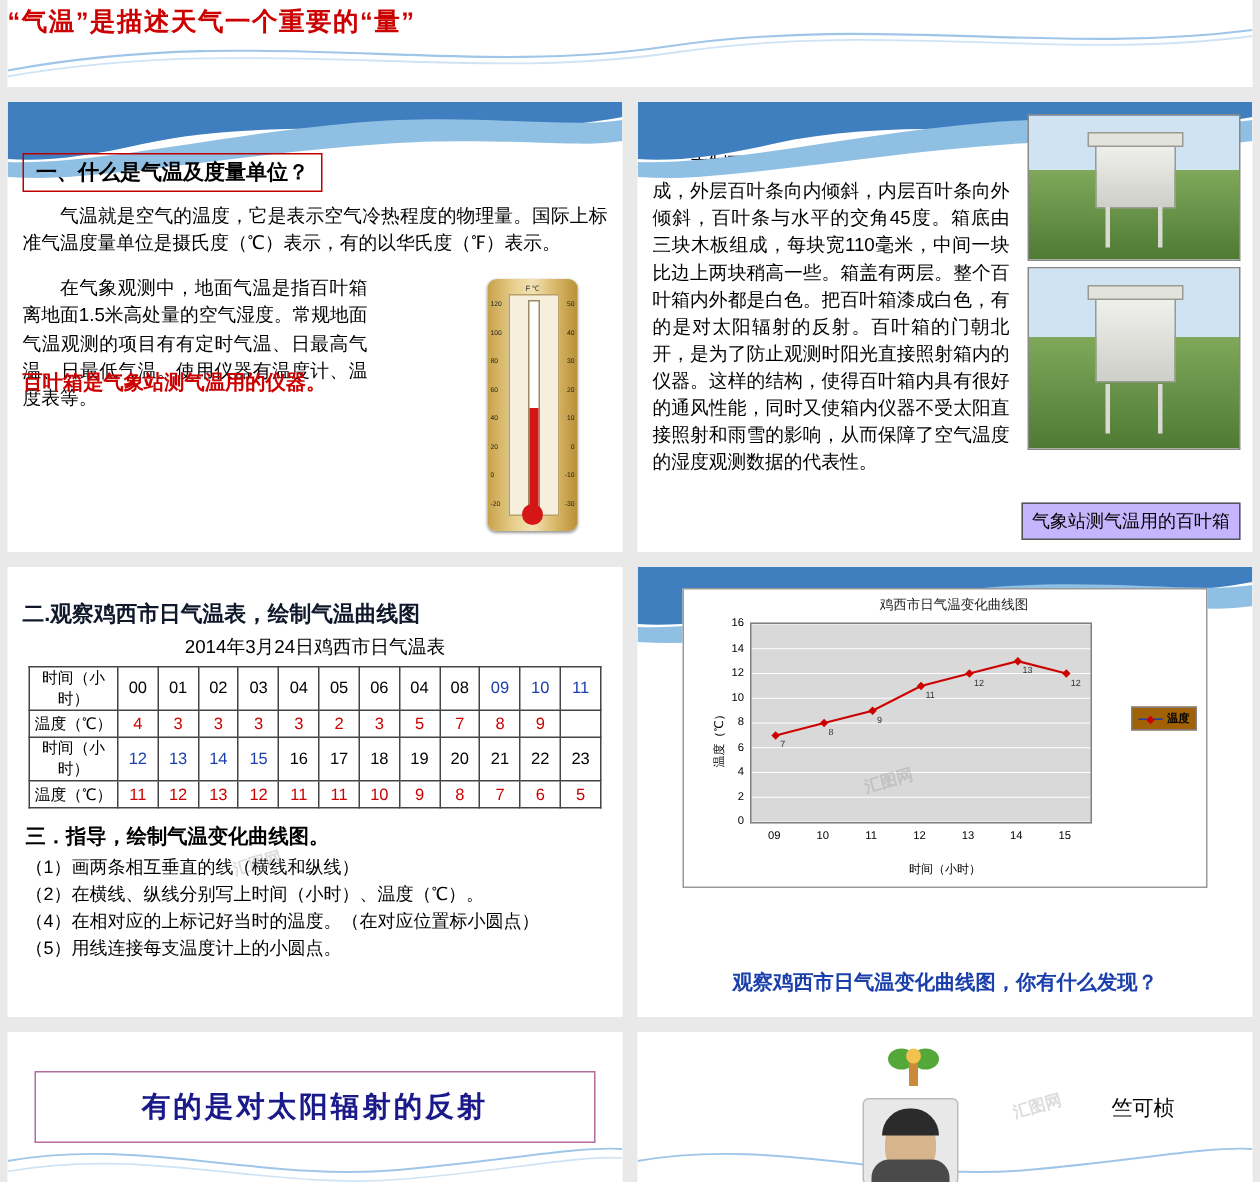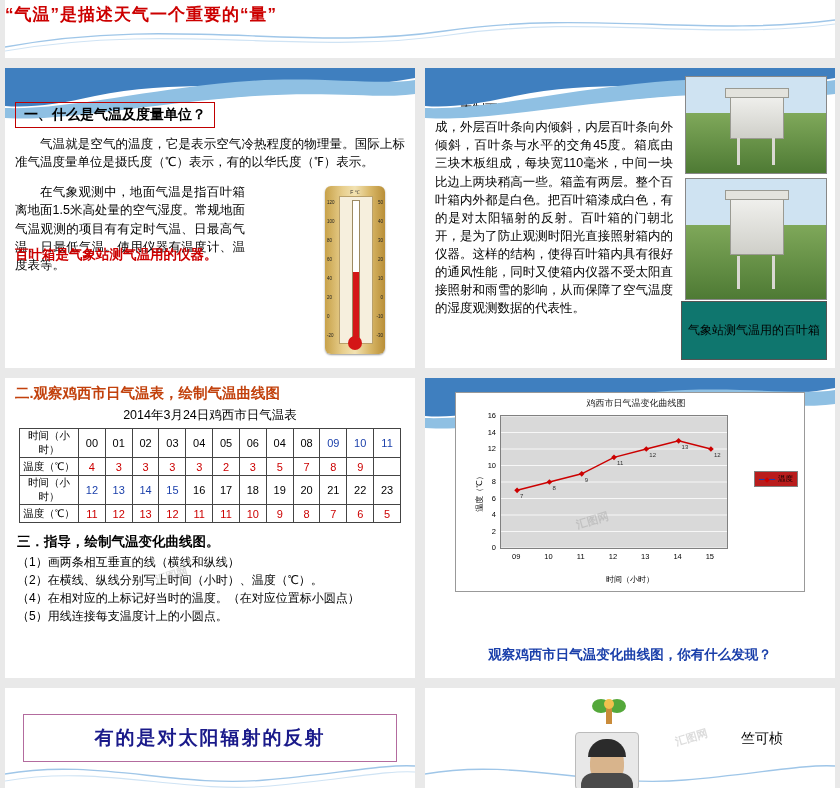--- a/index.html
+++ b/index.html
@@ -114,27 +114,27 @@
     background:#e3e3dd;border:1px solid #9a9a92;
   }
   .legs{
     position:absolute;left:50%;margin-left:-22px;bottom:8%;width:44px;height:28%;
   }
   .legs i{position:absolute;width:3px;height:100%;background:#dad9d2;}
   .legs i:nth-child(1){left:3px;}
   .legs i:nth-child(2){right:3px;}
   .caption-box{
     position:absolute;right:8px;bottom:8px;
-    border:1px solid #555;background:#0f766e;
-    font-size:12px;padding:20px 6px;color:#000;
+    border:1px solid #555;background:#c4b5fd;
+    font-size:12px;padding:3px 6px;color:#000;
   }
 
   
   .s4 .hd{
-    color:#c2410c;font-size:14.5px;font-weight:bold;padding:6px 0 2px 10px;
+    color:#0f172a;font-size:14.5px;font-weight:bold;padding:6px 0 2px 10px;margin-top:16px;
   }
   .tbl-title{text-align:center;font-size:12.5px;margin:2px 0 4px;}
   table.temp{
     border-collapse:collapse;width:382px;margin:0 auto;font-size:11px;
   }
   table.temp td{
     border:1px solid #444;text-align:center;height:17px;padding:0 1px;
   }
   table.temp td.lbl{width:56px;font-size:10.5px;}
   td.v{color:#cc0000;}
@@ -153,22 +153,22 @@
     background:#d9d9d9;border:1px solid #808080;
   }
   .yaxis-label{
     position:absolute;left:4px;top:50%;transform:translateY(-50%) rotate(-90deg);
     font-size:8px;white-space:nowrap;
   }
   .ytick{position:absolute;right:2px;font-size:7.5px;transform:translateY(-50%);}
   .xtick{position:absolute;top:3px;font-size:7.5px;transform:translateX(-50%);}
   .xaxis-label{position:absolute;width:100%;text-align:center;bottom:6px;font-size:8px;}
   .legend{
-    position:absolute;right:6px;top:78px;border:1px solid #808080;background:#b91c1c;
-    font-size:7.5px;padding:2px 4px;display:flex;align-items:center;gap:3px;
+    position:absolute;right:6px;top:78px;border:1px solid #808080;background:#a16207;
+    font-size:7.5px;padding:2px 4px;display:flex;align-items:center;gap:3px;font-weight:bold;
   }
   .legend .ln{display:inline-block;width:16px;height:0;border-top:1px solid #1a3faa;position:relative;}
   .legend .ln:after{content:"";position:absolute;left:6px;top:-2px;width:4px;height:4px;background:#cc0000;
     transform:rotate(45deg);}
   .s5 .q{
     position:absolute;left:0;right:0;bottom:14px;text-align:center;
     color:#1a3faa;font-size:13.5px;font-weight:bold;
   }
 
   

